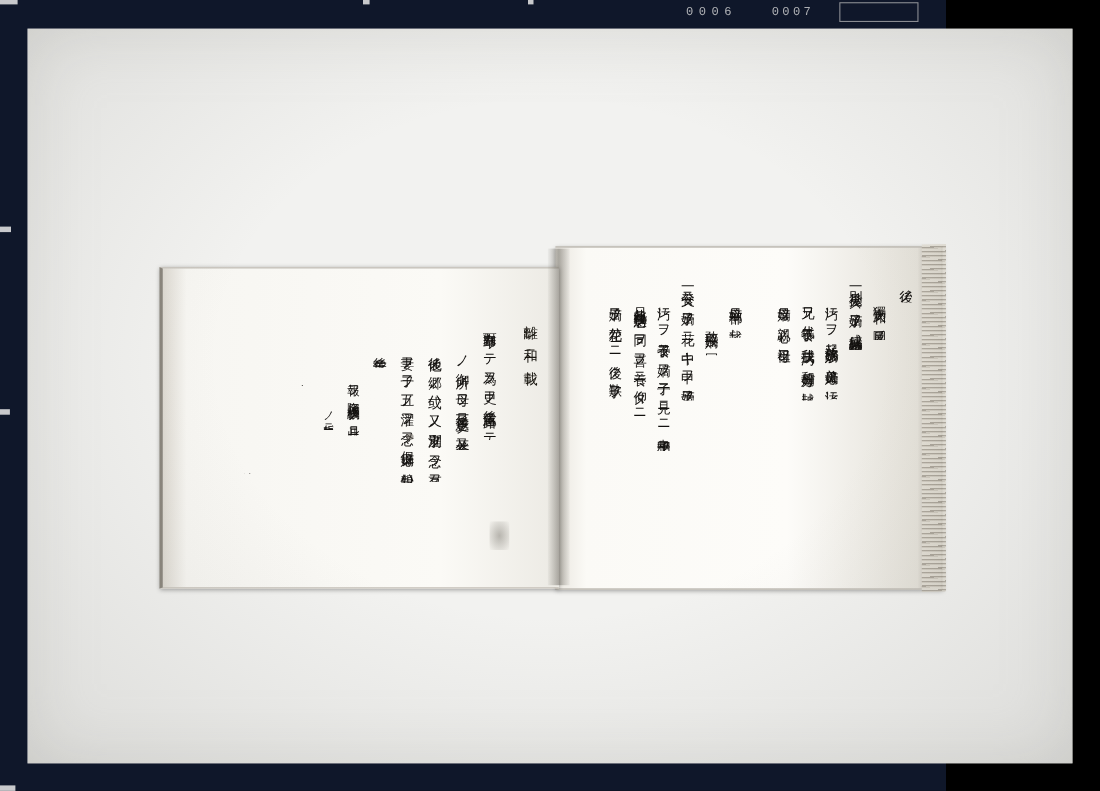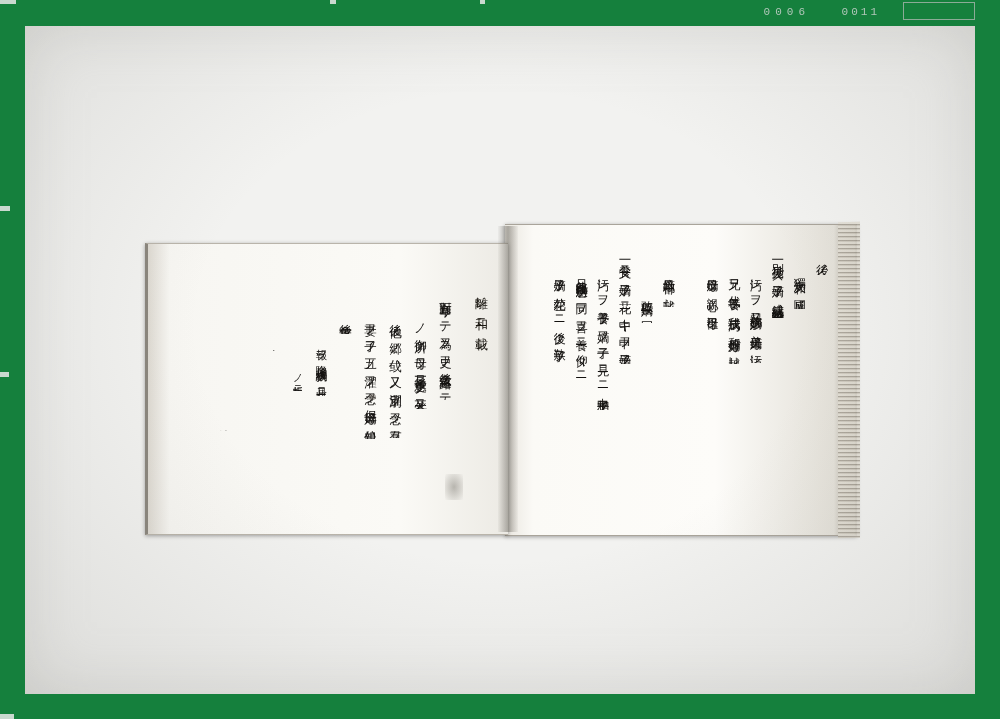--- a/index.html
+++ b/index.html
@@ -10,23 +10,23 @@
   body {
     width: 1000px;
     height: 719px;
     overflow: hidden;
     font-family: "Liberation Serif", serif;
   }
 
   
   #photo-frame {
     position: relative;
-    width: 1000px;
+    width: 860px;
     height: 719px;
-    background: #15803d;
+    background: #0f172a;
   }
 
   
   .edge-mark {
     position: absolute;
     background: #e9e9e9;
     opacity: 0.85;
   }
 
   #film-code {
@@ -245,21 +245,21 @@
   .indent-3 { padding-top: 52px; }
   .indent-4 { padding-top: 78px; }
   .indent-5 { padding-top: 104px; }
 </style>
 </head>
 <body>
 
 <div id="photo-frame">
 
   <div id="film-code">0006</div>
-  <div id="film-code-2">0011</div>
+  <div id="film-code-2">0007</div>
   <div id="film-notch"></div>
 
   <div class="edge-mark" style="left:0; top:0; width:16px; height:4px;"></div>
   <div class="edge-mark" style="left:0; top:206px; width:10px; height:5px;"></div>
   <div class="edge-mark" style="left:0; top:372px; width:9px; height:5px;"></div>
   <div class="edge-mark" style="left:0; top:714px; width:14px; height:5px;"></div>
   <div class="edge-mark" style="left:330px; top:0; width:6px; height:4px;"></div>
   <div class="edge-mark" style="left:480px; top:0; width:5px; height:4px;"></div>
 
   <div id="page-field">

